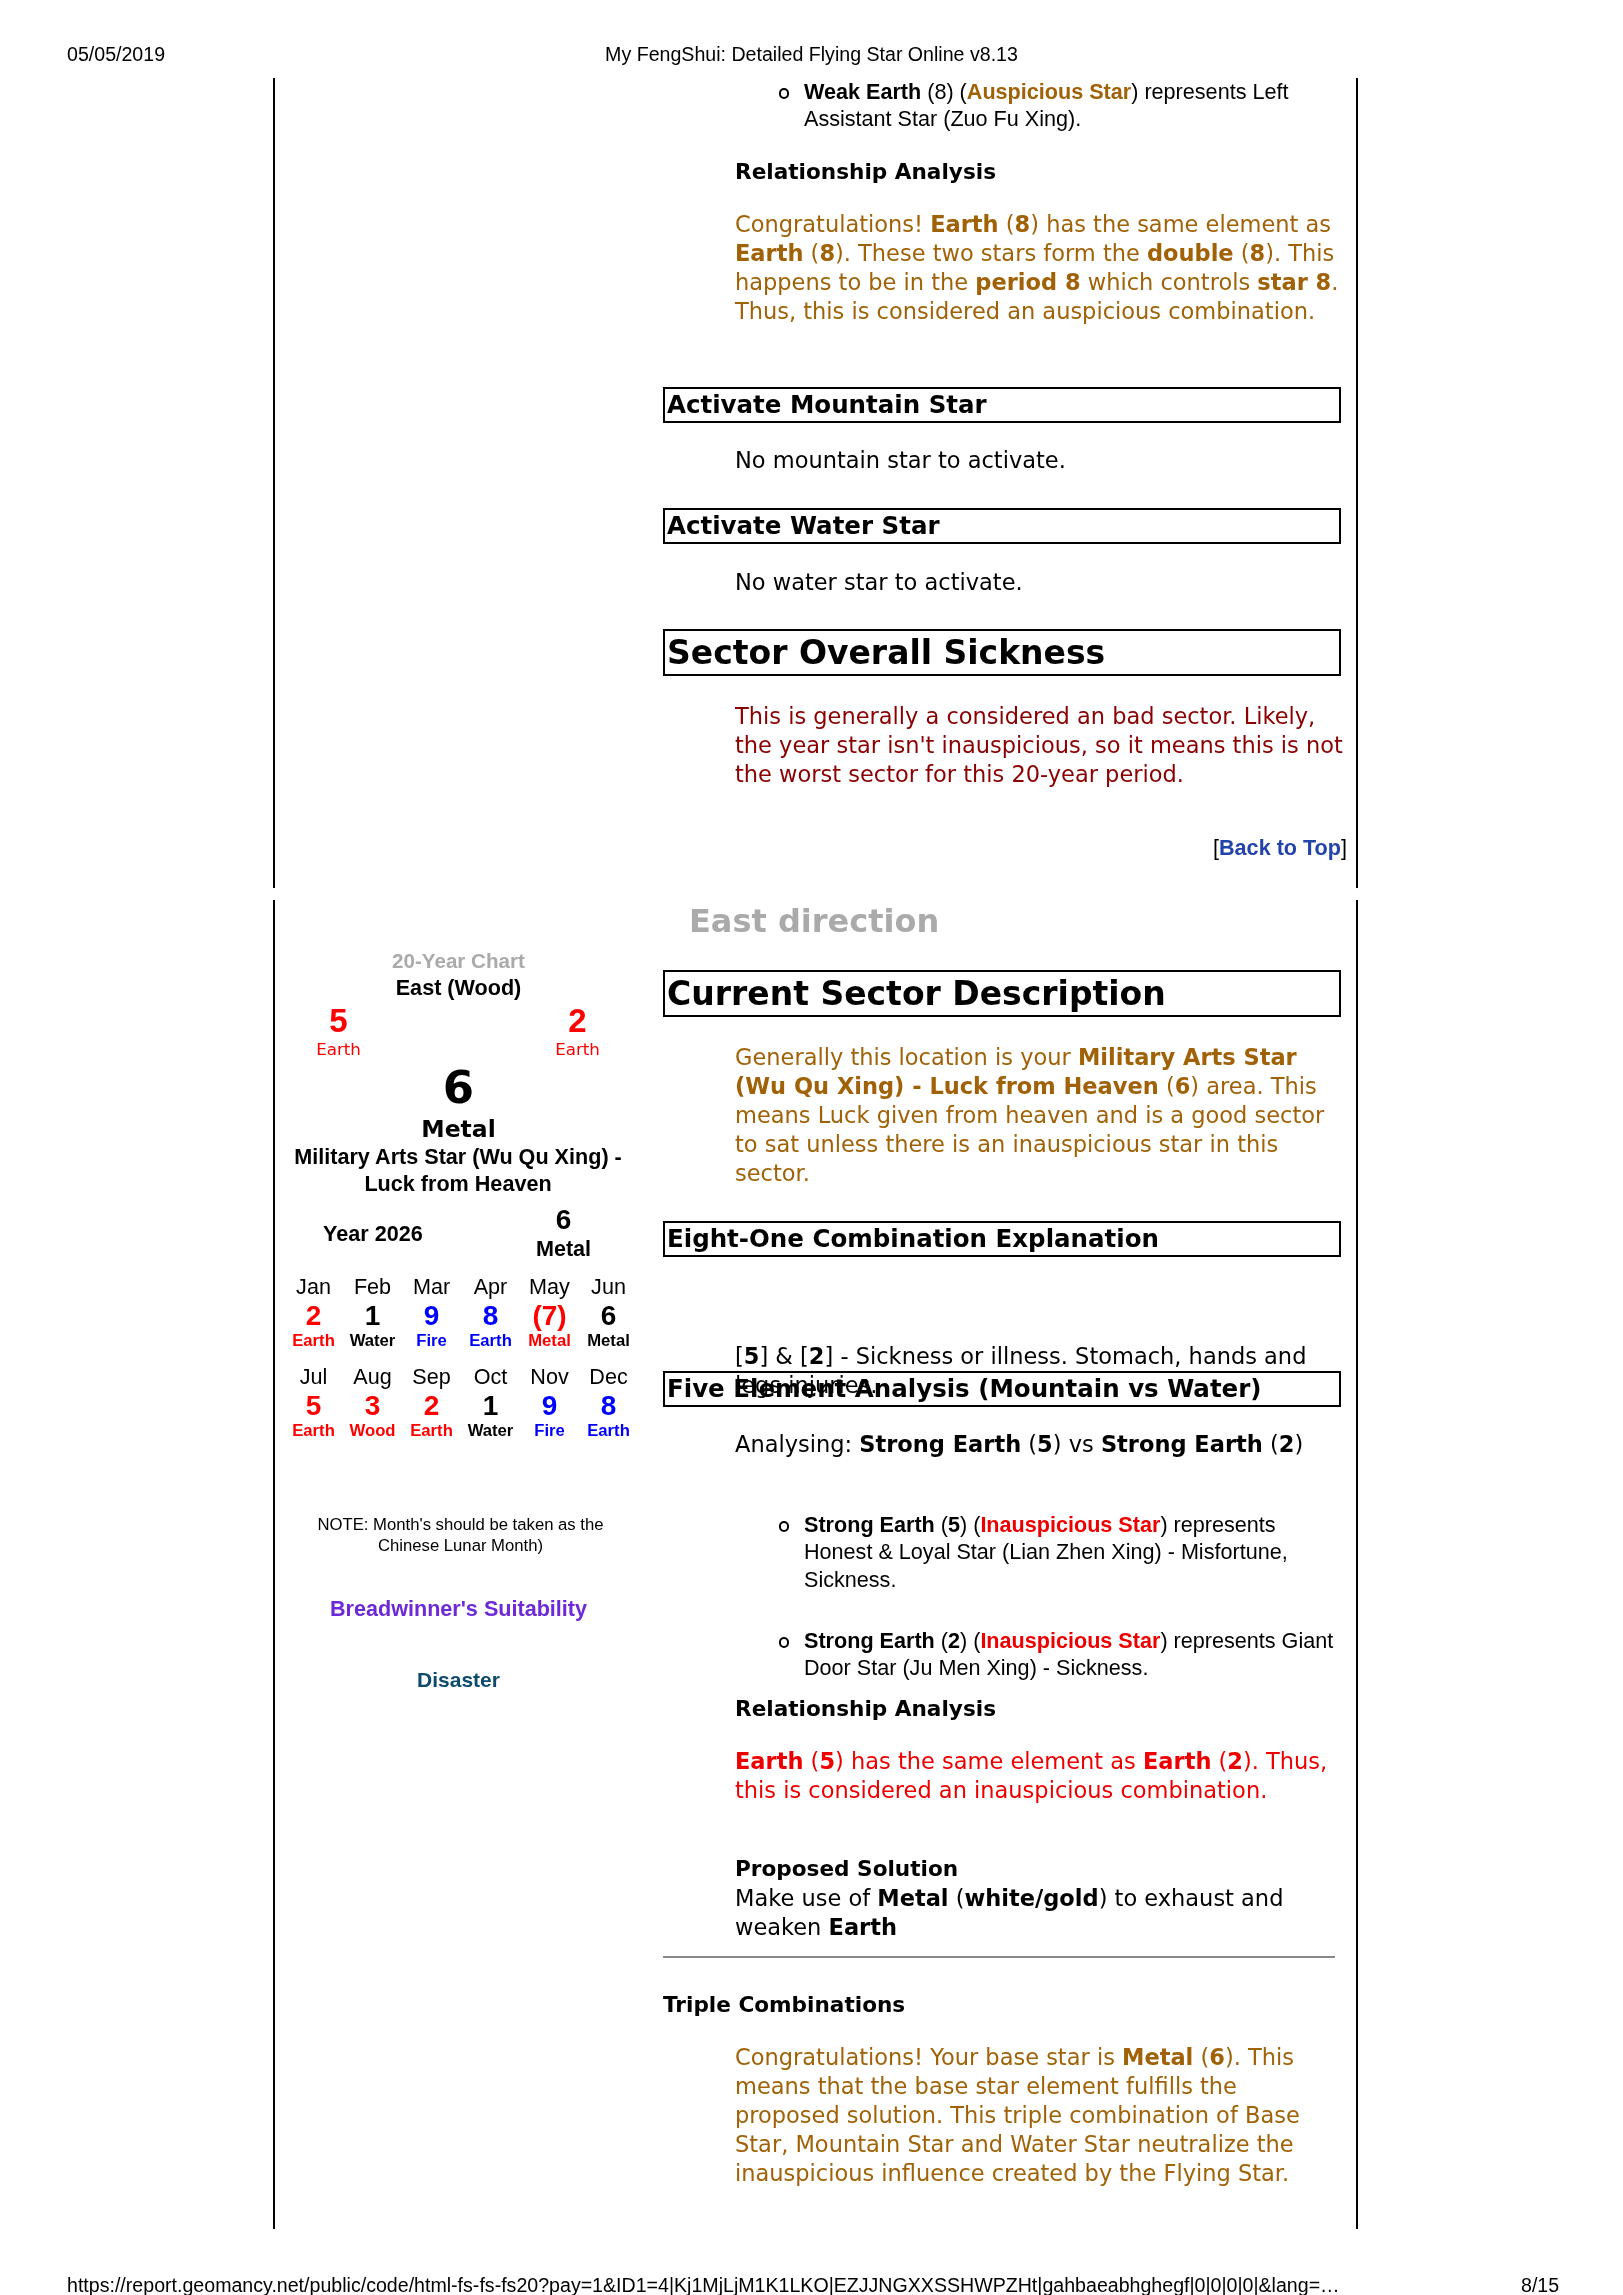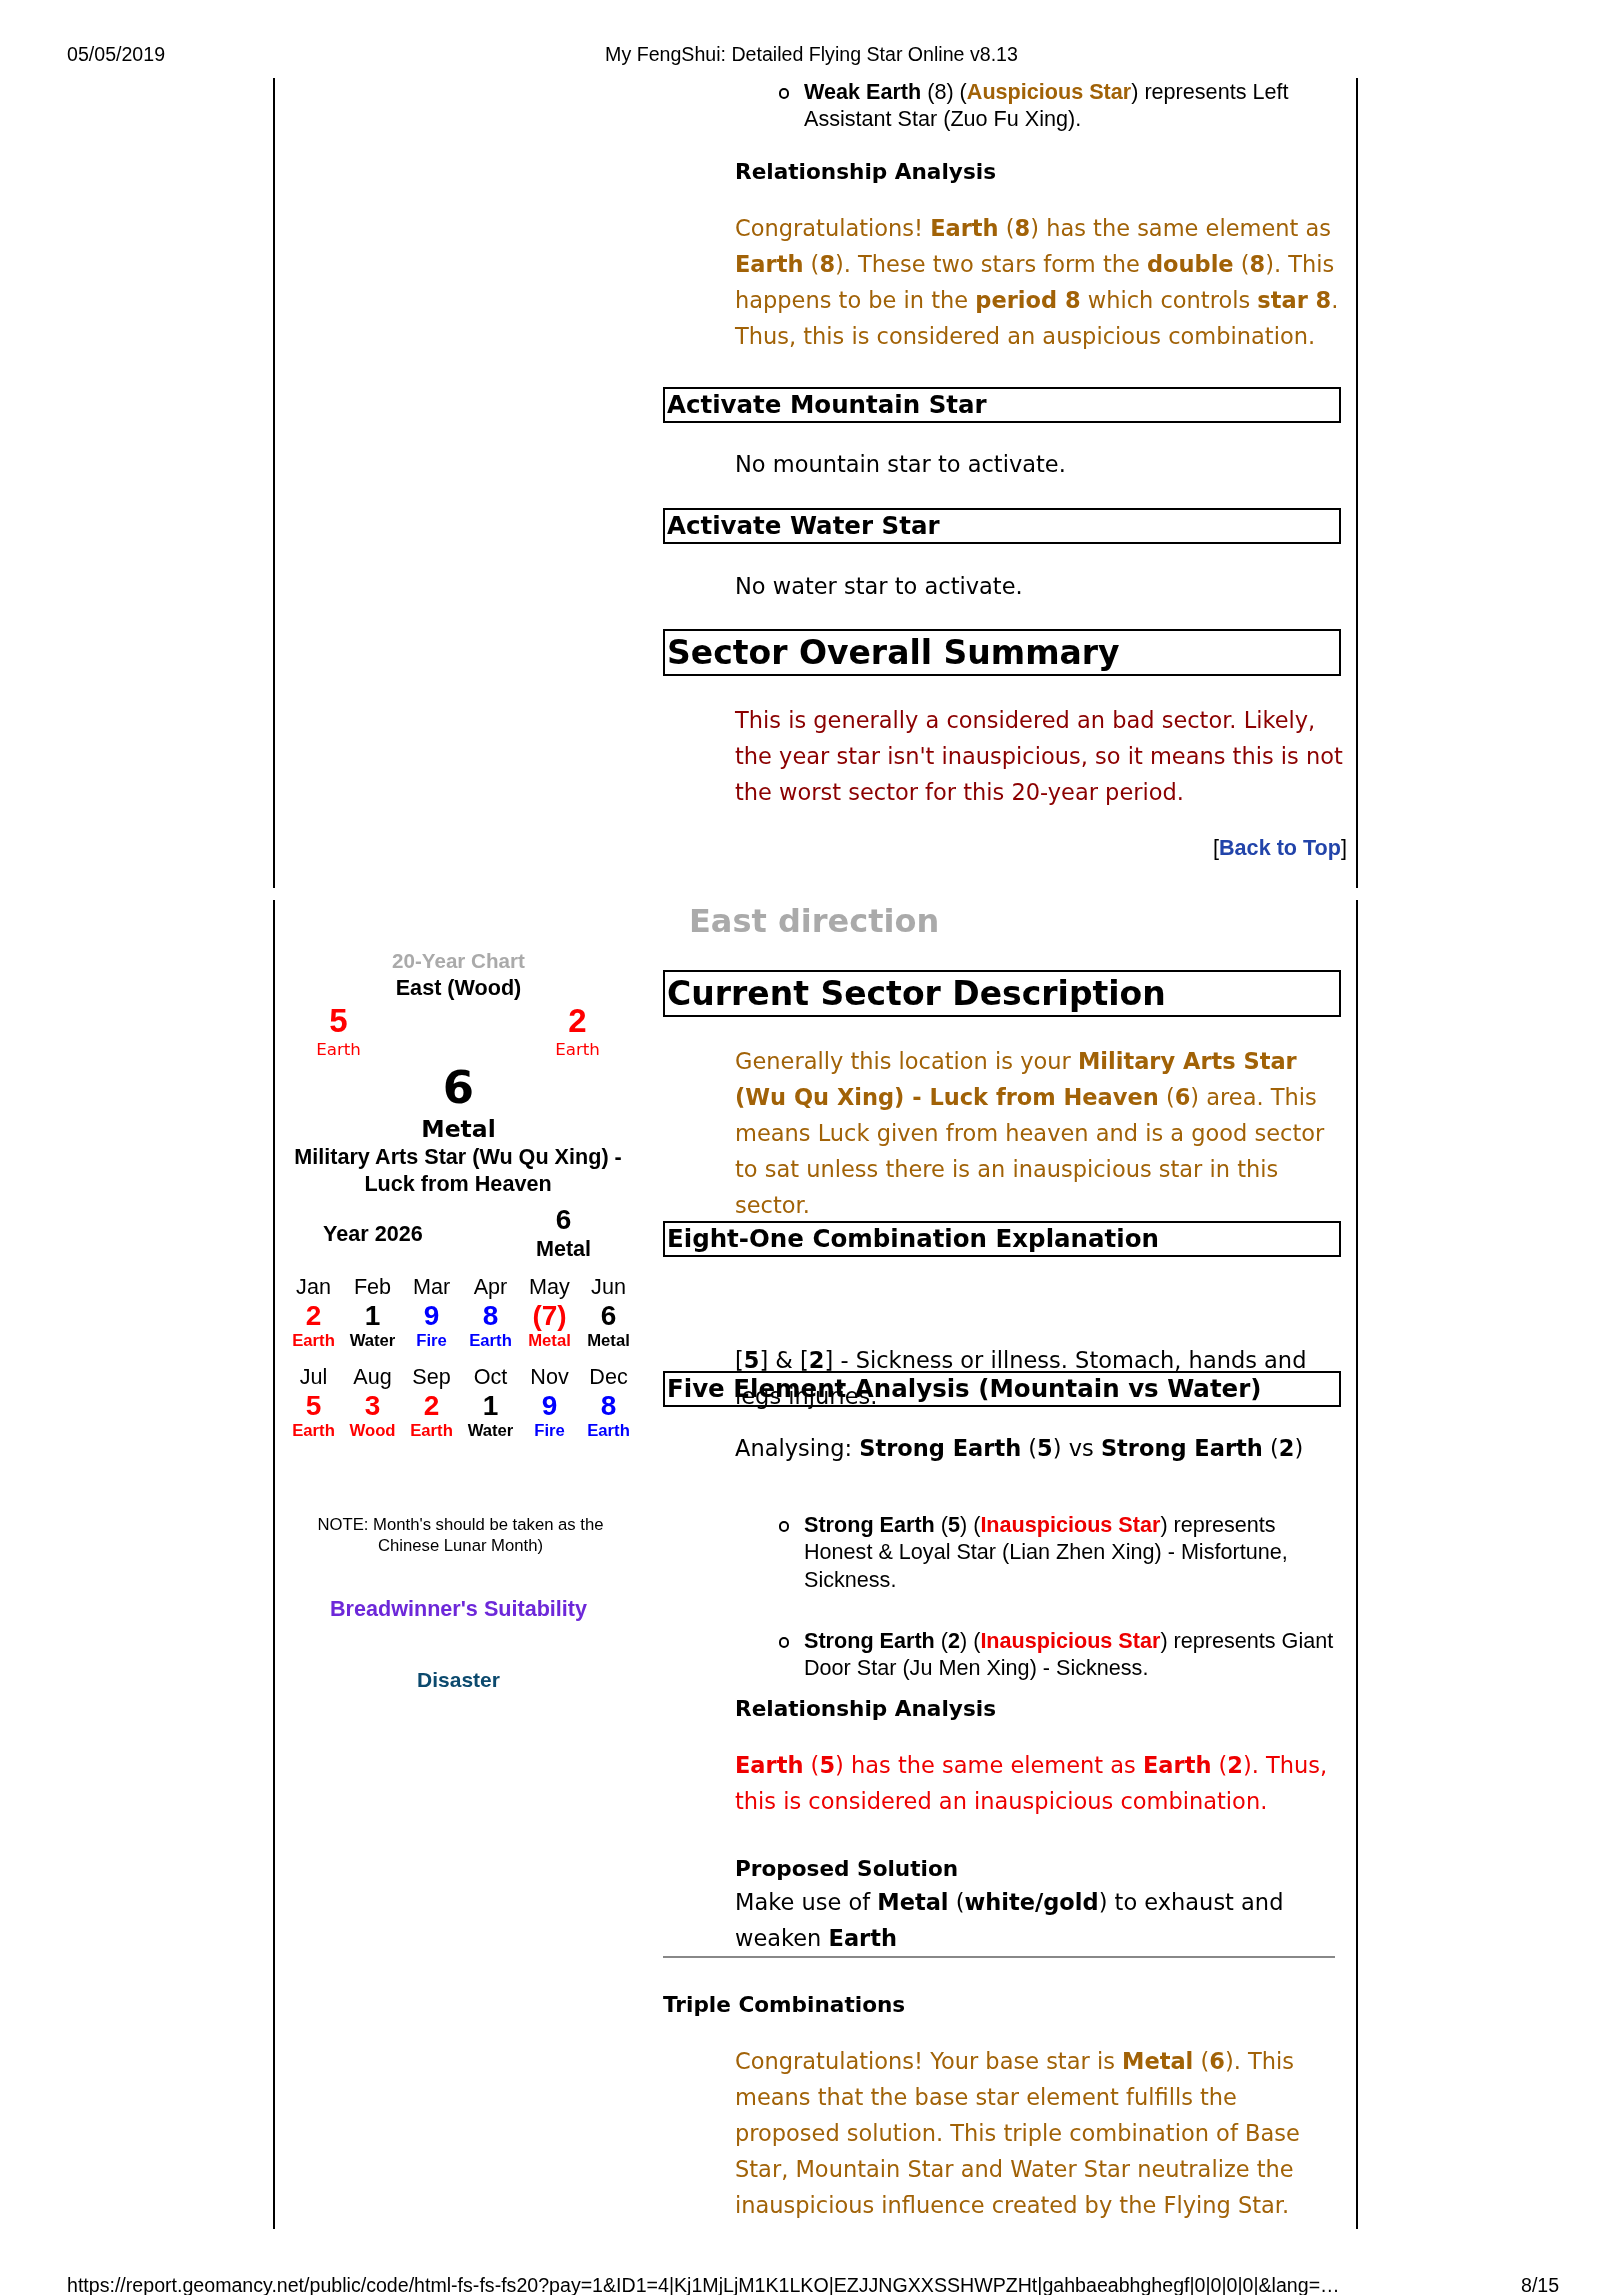--- a/index.html
+++ b/index.html
@@ -8,21 +8,21 @@
   .hdr-date { left:67px; }
   .hdr-title { left:0; width:1623px; text-align:center; }
   .ftr { position:absolute; top:2274px; font-size:19.6px; }
   .ftr-url { left:67px; }
   .ftr-page { left:1521px; }
   .vline { position:absolute; background:#000; width:2px; }
   .col-left { position:absolute; left:276px; width:365px; text-align:center; font-family:"Liberation Sans", sans-serif; }
   .box { border:2.9px solid #000; position:absolute; left:663px; width:672px; font-family:"DejaVu Sans", sans-serif; font-weight:bold; padding-left:2px; box-sizing:content-box;margin-top:6px; }
   .box.sm { font-size:24.5px; height:32px; line-height:32px; }
   .box.lg { font-size:33px; height:43px; line-height:43px; }
-  .para { position:absolute; left:735px; width:608px; font-family:"DejaVu Sans", sans-serif; font-size:22.5px; line-height:36px; }
+  .para { position:absolute; left:735px; width:608px; font-family:"DejaVu Sans", sans-serif; font-size:22.5px; line-height:29px; }
   .blue { color:#a16207; }
   .red { color:#ee0000; }
   .dred { color:#8b0000; }
   b { font-weight:bold; }
   .bullet { position:absolute; left:804px; width:539px; font-family:"Liberation Sans", sans-serif; font-size:21.6px; line-height:27.4px; }
   .bullet::before { content:""; position:absolute; left:-25.5px; top:9.8px; width:6.9px; height:6.9px; border:2px solid #000; border-radius:50%; }
   .subh { position:absolute; left:735px; font-family:"DejaVu Sans", sans-serif; font-weight:bold; font-size:21.6px; }
   .month-grid { position:absolute; left:284px; width:353px; display:grid; grid-template-columns:repeat(6, 59px); text-align:center; }
   .m-name { font-size:21.6px; }
   .m-num { font-size:28px; font-weight:bold; line-height:31px; }
@@ -49,21 +49,21 @@
 <div class="para blue" style="top:210px;">
   <span>Congratulations! </span><b>Earth</b><span> (</span><b>8</b><span>) has the same element as </span><b>Earth</b><span> (</span><b>8</b><span>). These two stars form the </span><b>double</b><span> (</span><b>8</b><span>). This happens to be in the </span><b>period 8</b><span> which controls </span><b>star 8</b><span>. Thus, this is considered an auspicious combination.</span>
 </div>
 
 <div class="box sm" style="top:381px;">Activate Mountain Star</div>
 <div class="para" style="top:446px;">No mountain star to activate.</div>
 
 <div class="box sm" style="top:502px;">Activate Water Star</div>
 <div class="para" style="top:568px;">No water star to activate.</div>
 
-<div class="box lg" style="top:623px;">Sector Overall Summary</div>
+<div class="box lg" style="top:623px;">Sector Overall Sickness</div>
 <div class="para dred" style="top:702px;">This is generally a considered an bad sector. Likely, the year star isn't inauspicious, so it means this is not the worst sector for this 20-year period.</div>
 
 <div style="position:absolute; left:1176px; width:171px; text-align:right; top:835px; font-family:'Liberation Sans',sans-serif; font-size:21.6px;">
   <span>[</span><b style="color:#2244aa; cursor:pointer;">Back to Top</b><span>]</span>
 </div>
 
 <div style="position:absolute; left:689px; top:902px; font-family:'DejaVu Sans',sans-serif; font-weight:bold; font-size:32px; color:#aaaaaa;">East direction</div>
 
 <div class="col-left" style="top:949px; font-size:20.6px; font-weight:bold; color:#aaaaaa;">20-Year Chart</div>
 <div class="col-left" style="top:975px; font-size:21.6px; font-weight:bold;">East (Wood)</div>

